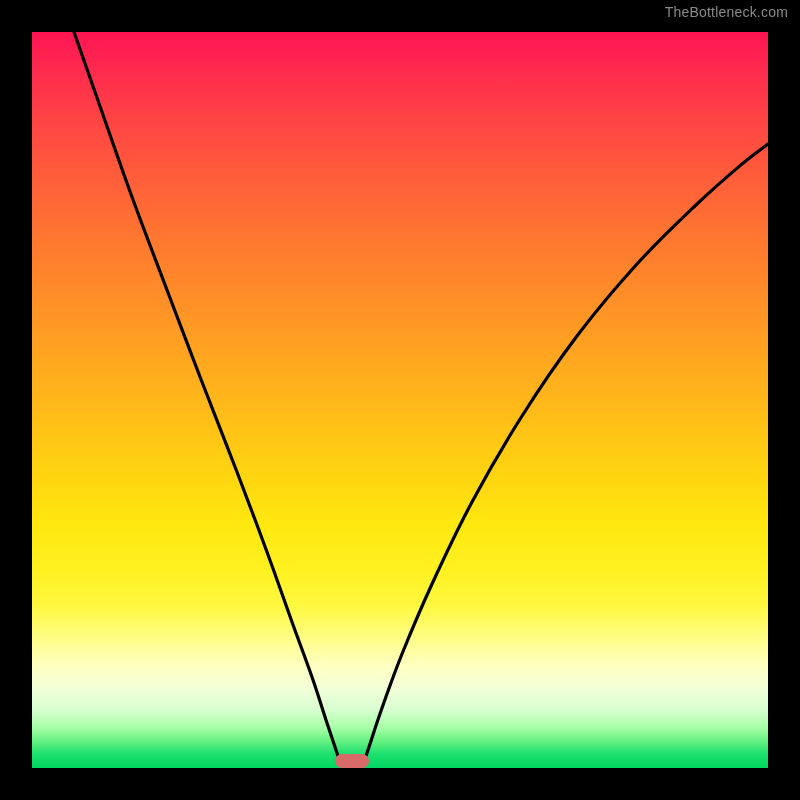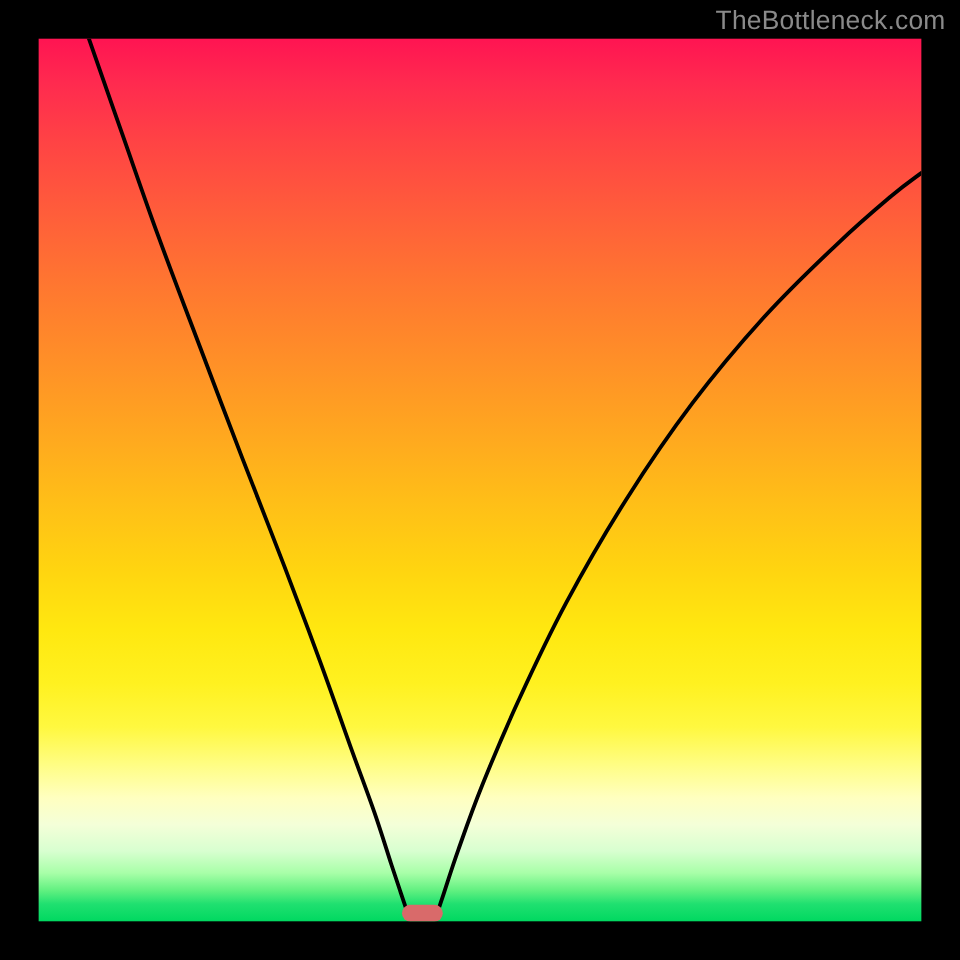--- a/index.html
+++ b/index.html
@@ -56,21 +56,21 @@
     width: 34px;
     height: 14px;
     border-radius: 7px;
     background: #d96a6a;
   }
   .watermark {
     position: absolute;
     top: 4px;
     right: 12px;
     color: #8a8a8a;
-    font-size: 22px;
+    font-size: 14px;
     font-weight: 500;
     letter-spacing: 0.2px;
   }
 </style>
 </head>
 <body>
 
 <div class="frame">
   <div class="gradient"></div>
   <svg class="curve" viewBox="0 0 736 736">

